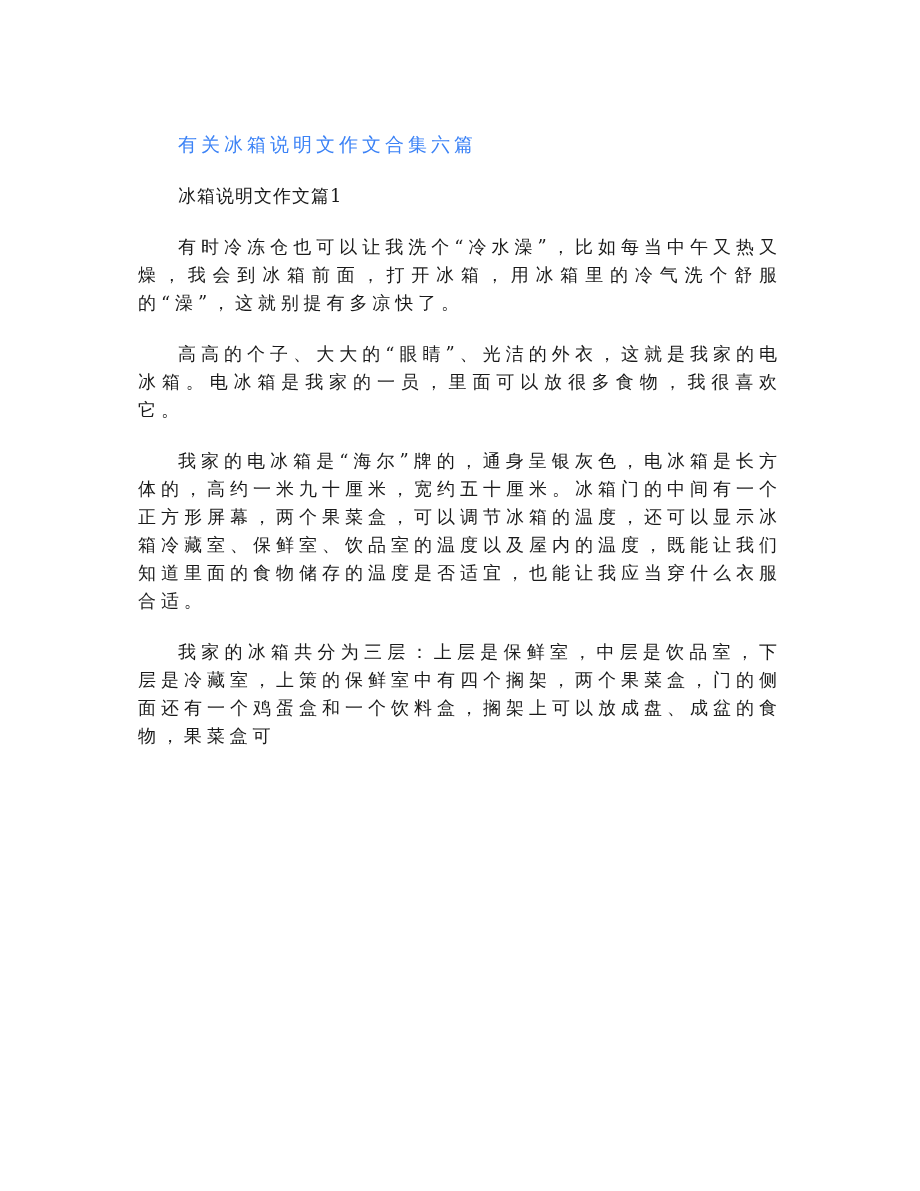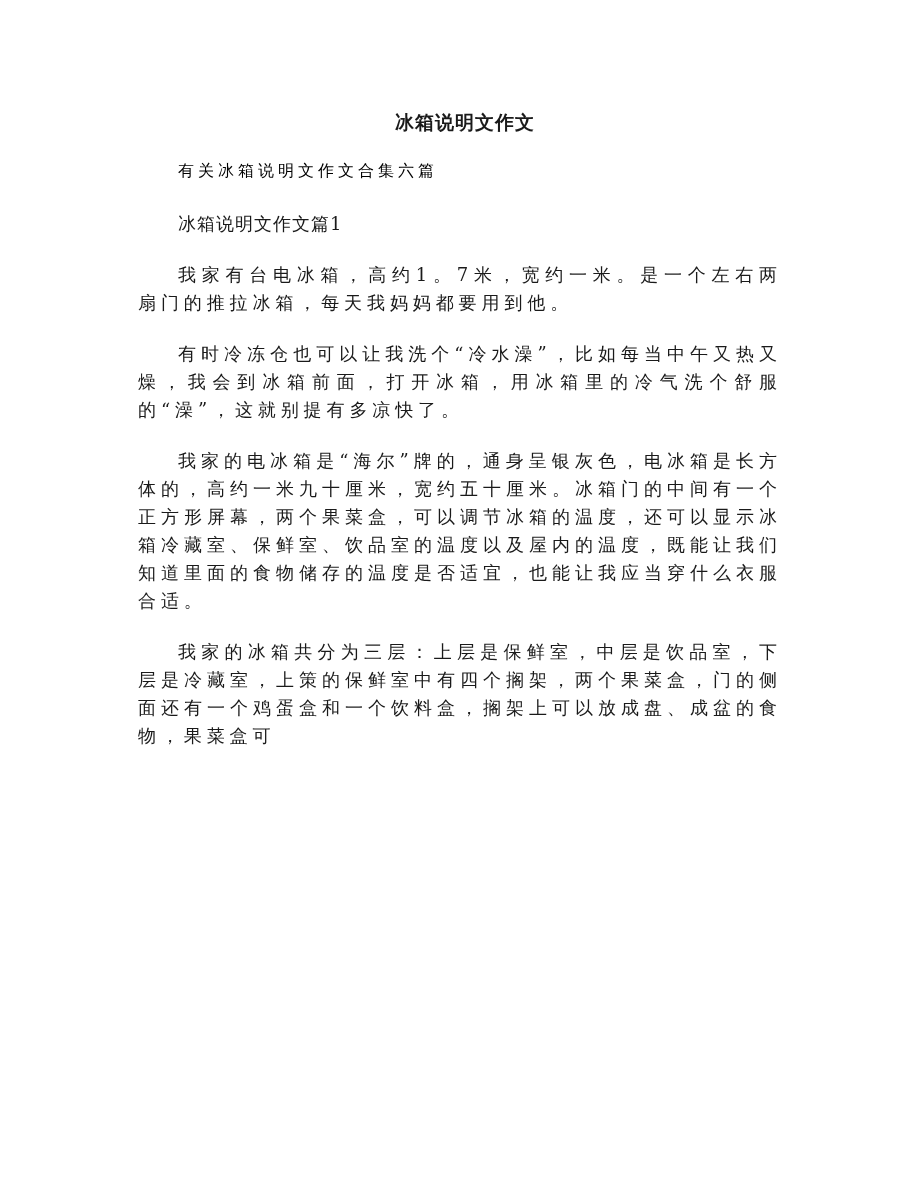--- a/index.html
+++ b/index.html
@@ -10,39 +10,38 @@
     }
     .page {
       position: absolute; left: 138px; top: 108px; width: 644px;
     }
     .title {
       text-align: center; font-size: 19px; font-weight: bold;
       margin: 0; height: 28px; line-height: 28px; letter-spacing: 1px;
       padding-left: 10px;
     }
     .subtitle {
-      font-size: 16px; line-height: 28px; margin: 22px 0 0 0;
-      text-indent: 40px; color: #000000; letter-spacing: 4px; font-family: Liberation Mono, monospace;
+      font-size: 19px; line-height: 28px; margin: 22px 0 0 0;
+      text-indent: 40px; color: #3b82f6; letter-spacing: 4px;
     }
     .section-title {
       font-size: 18px; font-weight: normal; line-height: 28px;
       margin: 24px 0 0 0; text-indent: 40px; letter-spacing: 1px;
     }
     .para {
       font-size: 18px; line-height: 28px; margin: 23px 0 0 0;
       text-indent: 40px; text-align: justify; letter-spacing: 4.9px;
       word-break: break-all;
     }
   </style>
 </head>
 <body>
 
 <div class="page">
-  <h1 class="title">冰箱说明文作文</h1>
   <p class="subtitle">有关冰箱说明文作文合集六篇</p>
 
   <h2 class="section-title">冰箱说明文作文篇1</h2>
-  <p class="para">我家有台电冰箱，高约1。7米，宽约一米。是一个左右两扇门的推拉冰箱，每天我妈妈都要用到他。</p>
   <p class="para">有时冷冻仓也可以让我洗个“冷水澡”，比如每当中午又热又燥，我会到冰箱前面，打开冰箱，用冰箱里的冷气洗个舒服的“澡”，这就别提有多凉快了。</p>
 
+  <p class="para">高高的个子、大大的“眼睛”、光洁的外衣，这就是我家的电冰箱。电冰箱是我家的一员，里面可以放很多食物，我很喜欢它。</p>
   <p class="para">我家的电冰箱是“海尔”牌的，通身呈银灰色，电冰箱是长方体的，高约一米九十厘米，宽约五十厘米。冰箱门的中间有一个正方形屏幕，两个果菜盒，可以调节冰箱的温度，还可以显示冰箱冷藏室、保鲜室、饮品室的温度以及屋内的温度，既能让我们知道里面的食物储存的温度是否适宜，也能让我应当穿什么衣服合适。</p>
   <p class="para">我家的冰箱共分为三层：上层是保鲜室，中层是饮品室，下层是冷藏室，上策的保鲜室中有四个搁架，两个果菜盒，门的侧面还有一个鸡蛋盒和一个饮料盒，搁架上可以放成盘、成盆的食物，果菜盒可</p>
 </div>
 
 </body></html>

